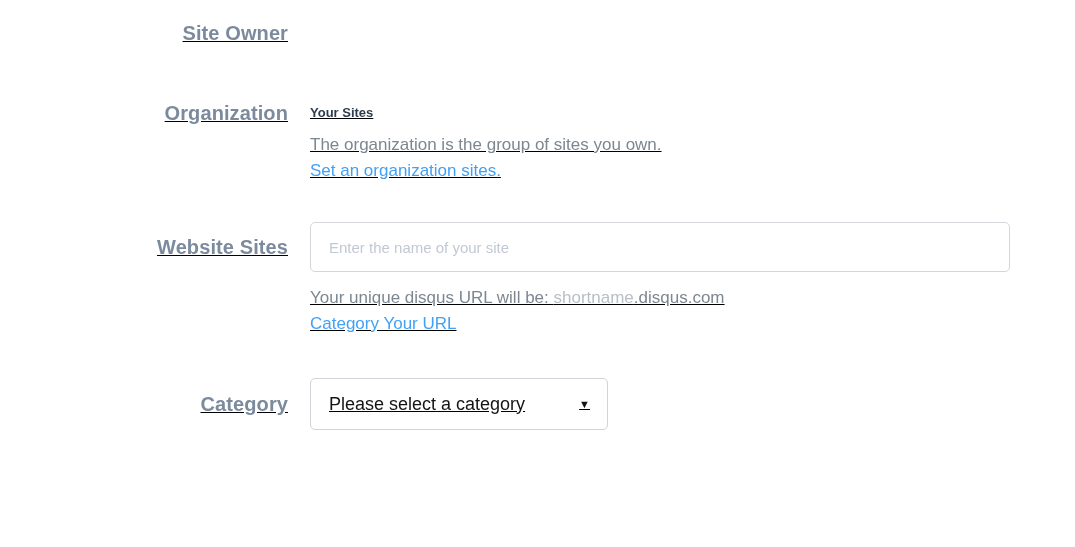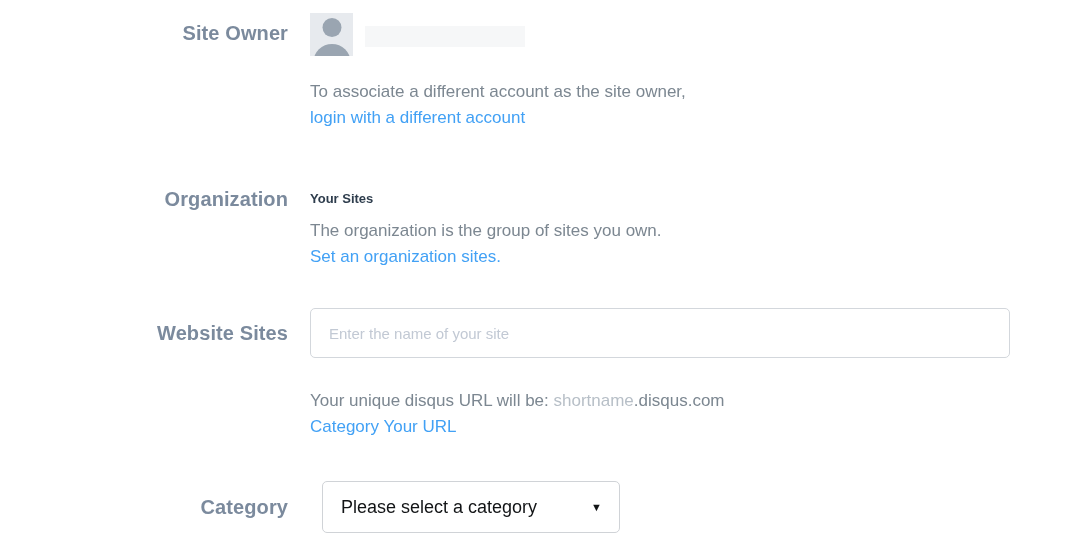--- a/index.html
+++ b/index.html
@@ -4,21 +4,21 @@
 <style>
   * { box-sizing: border-box; }
   html, body {
     margin: 0; padding: 0;
     width: 1075px; height: 547px;
     background: #ffffff;
     font-family: "Liberation Sans", sans-serif;
     overflow: hidden;
   }
   .form { padding-top: 13px; }
-  .row { display: flex; }
+  .row { display: flex; text-decoration: underline; }
   .label-col {
     width: 288px;
     flex-shrink: 0;
     text-align: right;
   }
   .field-label {
     font-size: 20px;
     font-weight: 700;
     color: #7b8a9d;
     letter-spacing: 0.1px;
@@ -88,73 +88,59 @@
     border: 1px solid #d3d7dc;
     border-radius: 5px;
     padding: 0 18px;
     font-family: "Liberation Sans", sans-serif;
     font-size: 15px;
     color: #3a4654;
     outline: none;
   }
   .site-name-input::placeholder { color: #c2c9d4; opacity: 1; }
   .url-help {
-    margin-top: 30px;
+    margin-top: 13px;
     font-size: 17px;
     line-height: 26px;
     color: #7c8791;
   }
   .url-shortname { color: #b7bfc7; }
 
   
   .row-category { margin-top: 41px; }
   .row-category .label-col { padding-top: 15px; }
   .select-box {
     width: 298px; height: 52px;
     border: 1px solid #d0d3d7;
     border-radius: 5px;
     background: #ffffff;
     display: flex;
     align-items: center;
     justify-content: space-between;
     padding: 0 17px 0 18px;
     cursor: pointer;
-    margin-left: 12px;
   }
   .select-value {
     font-size: 18px;
     color: #121416;
   }
   .select-arrow {
     font-size: 11px;
     color: #121416;
     margin-left: 12px;
   }
 </style>
 </head>
 <body>
 
 <div class="form">
 
   <div class="row row-site-owner">
     <div class="label-col">
       <span class="field-label">Site Owner</span>
-    </div>
-    <div class="content-col">
-      <div class="owner-line">
-        <div class="avatar">
-          <span class="avatar-head"></span>
-          <span class="avatar-shoulders"></span>
-        </div>
-        <div class="redacted-name"></div>
-      </div>
-      <div class="help-block">
-        <span>To associate a different account as the site owner,</span>
-        <a class="link">login with a different account</a>
-      </div>
     </div>
   </div>
 
   <div class="row row-organization">
     <div class="label-col">
       <span class="field-label">Organization</span>
     </div>
     <div class="content-col">
       <div class="org-heading">Your Sites</div>
       <div class="help-block org-help">

